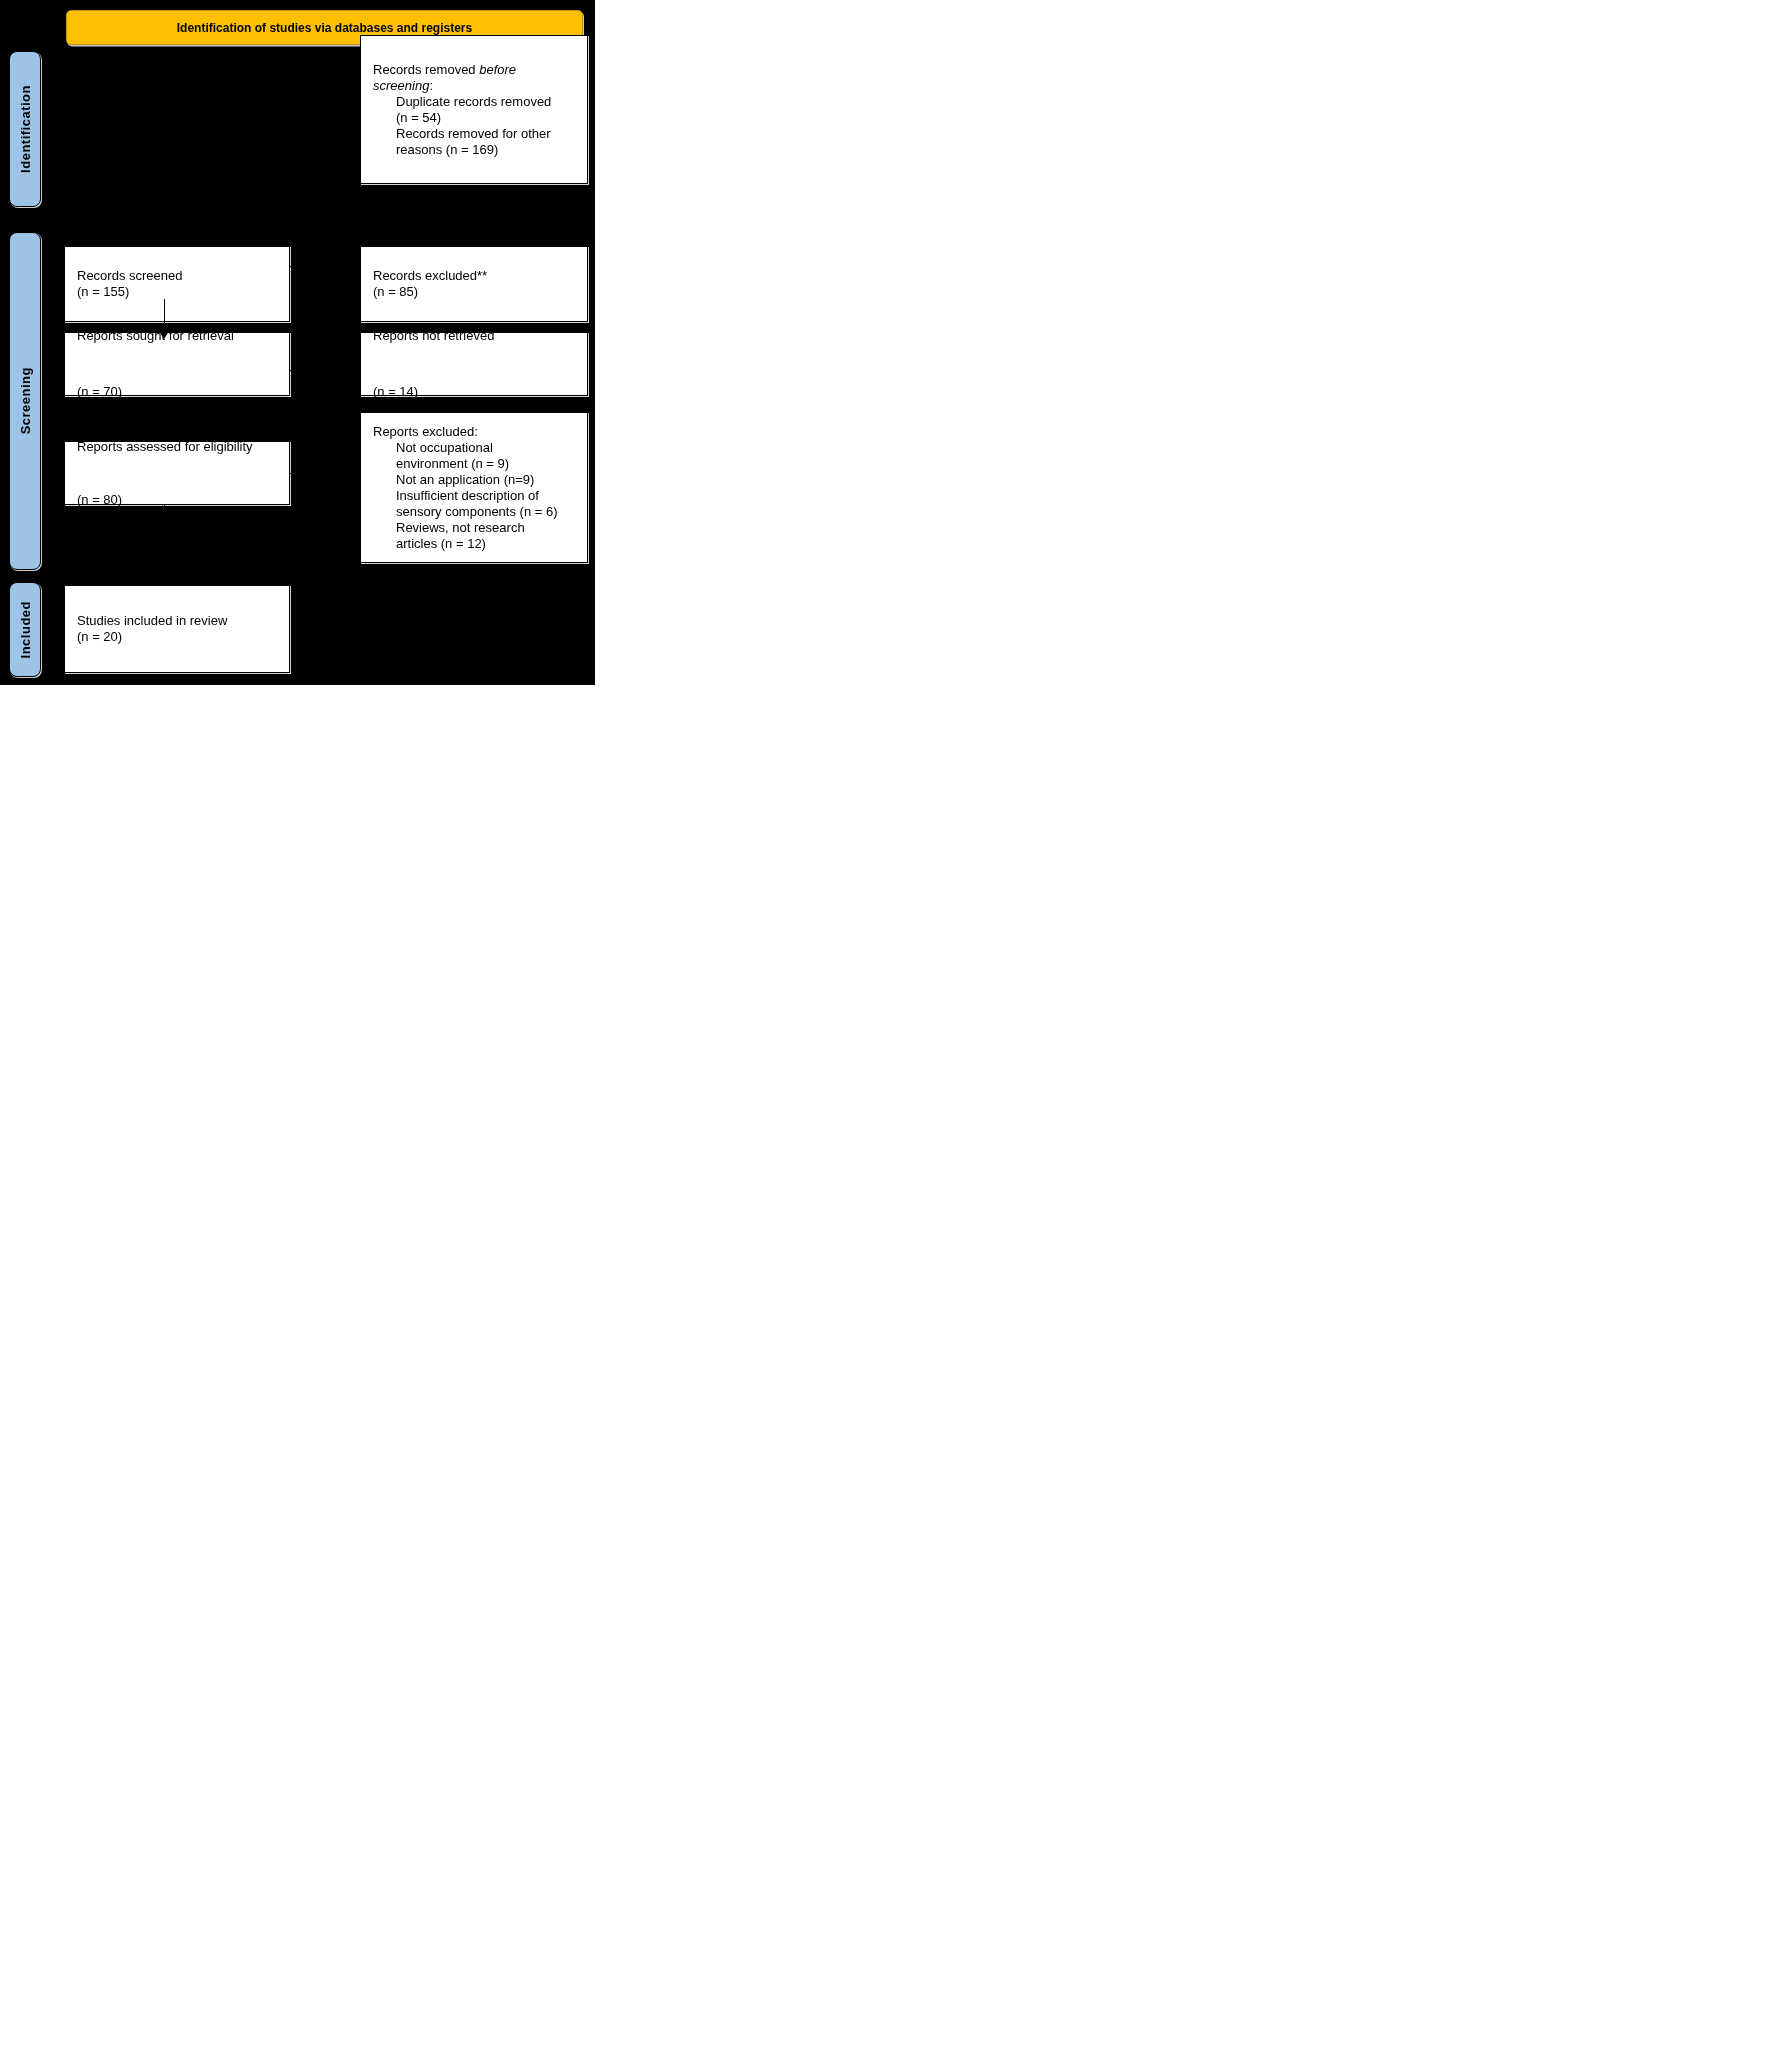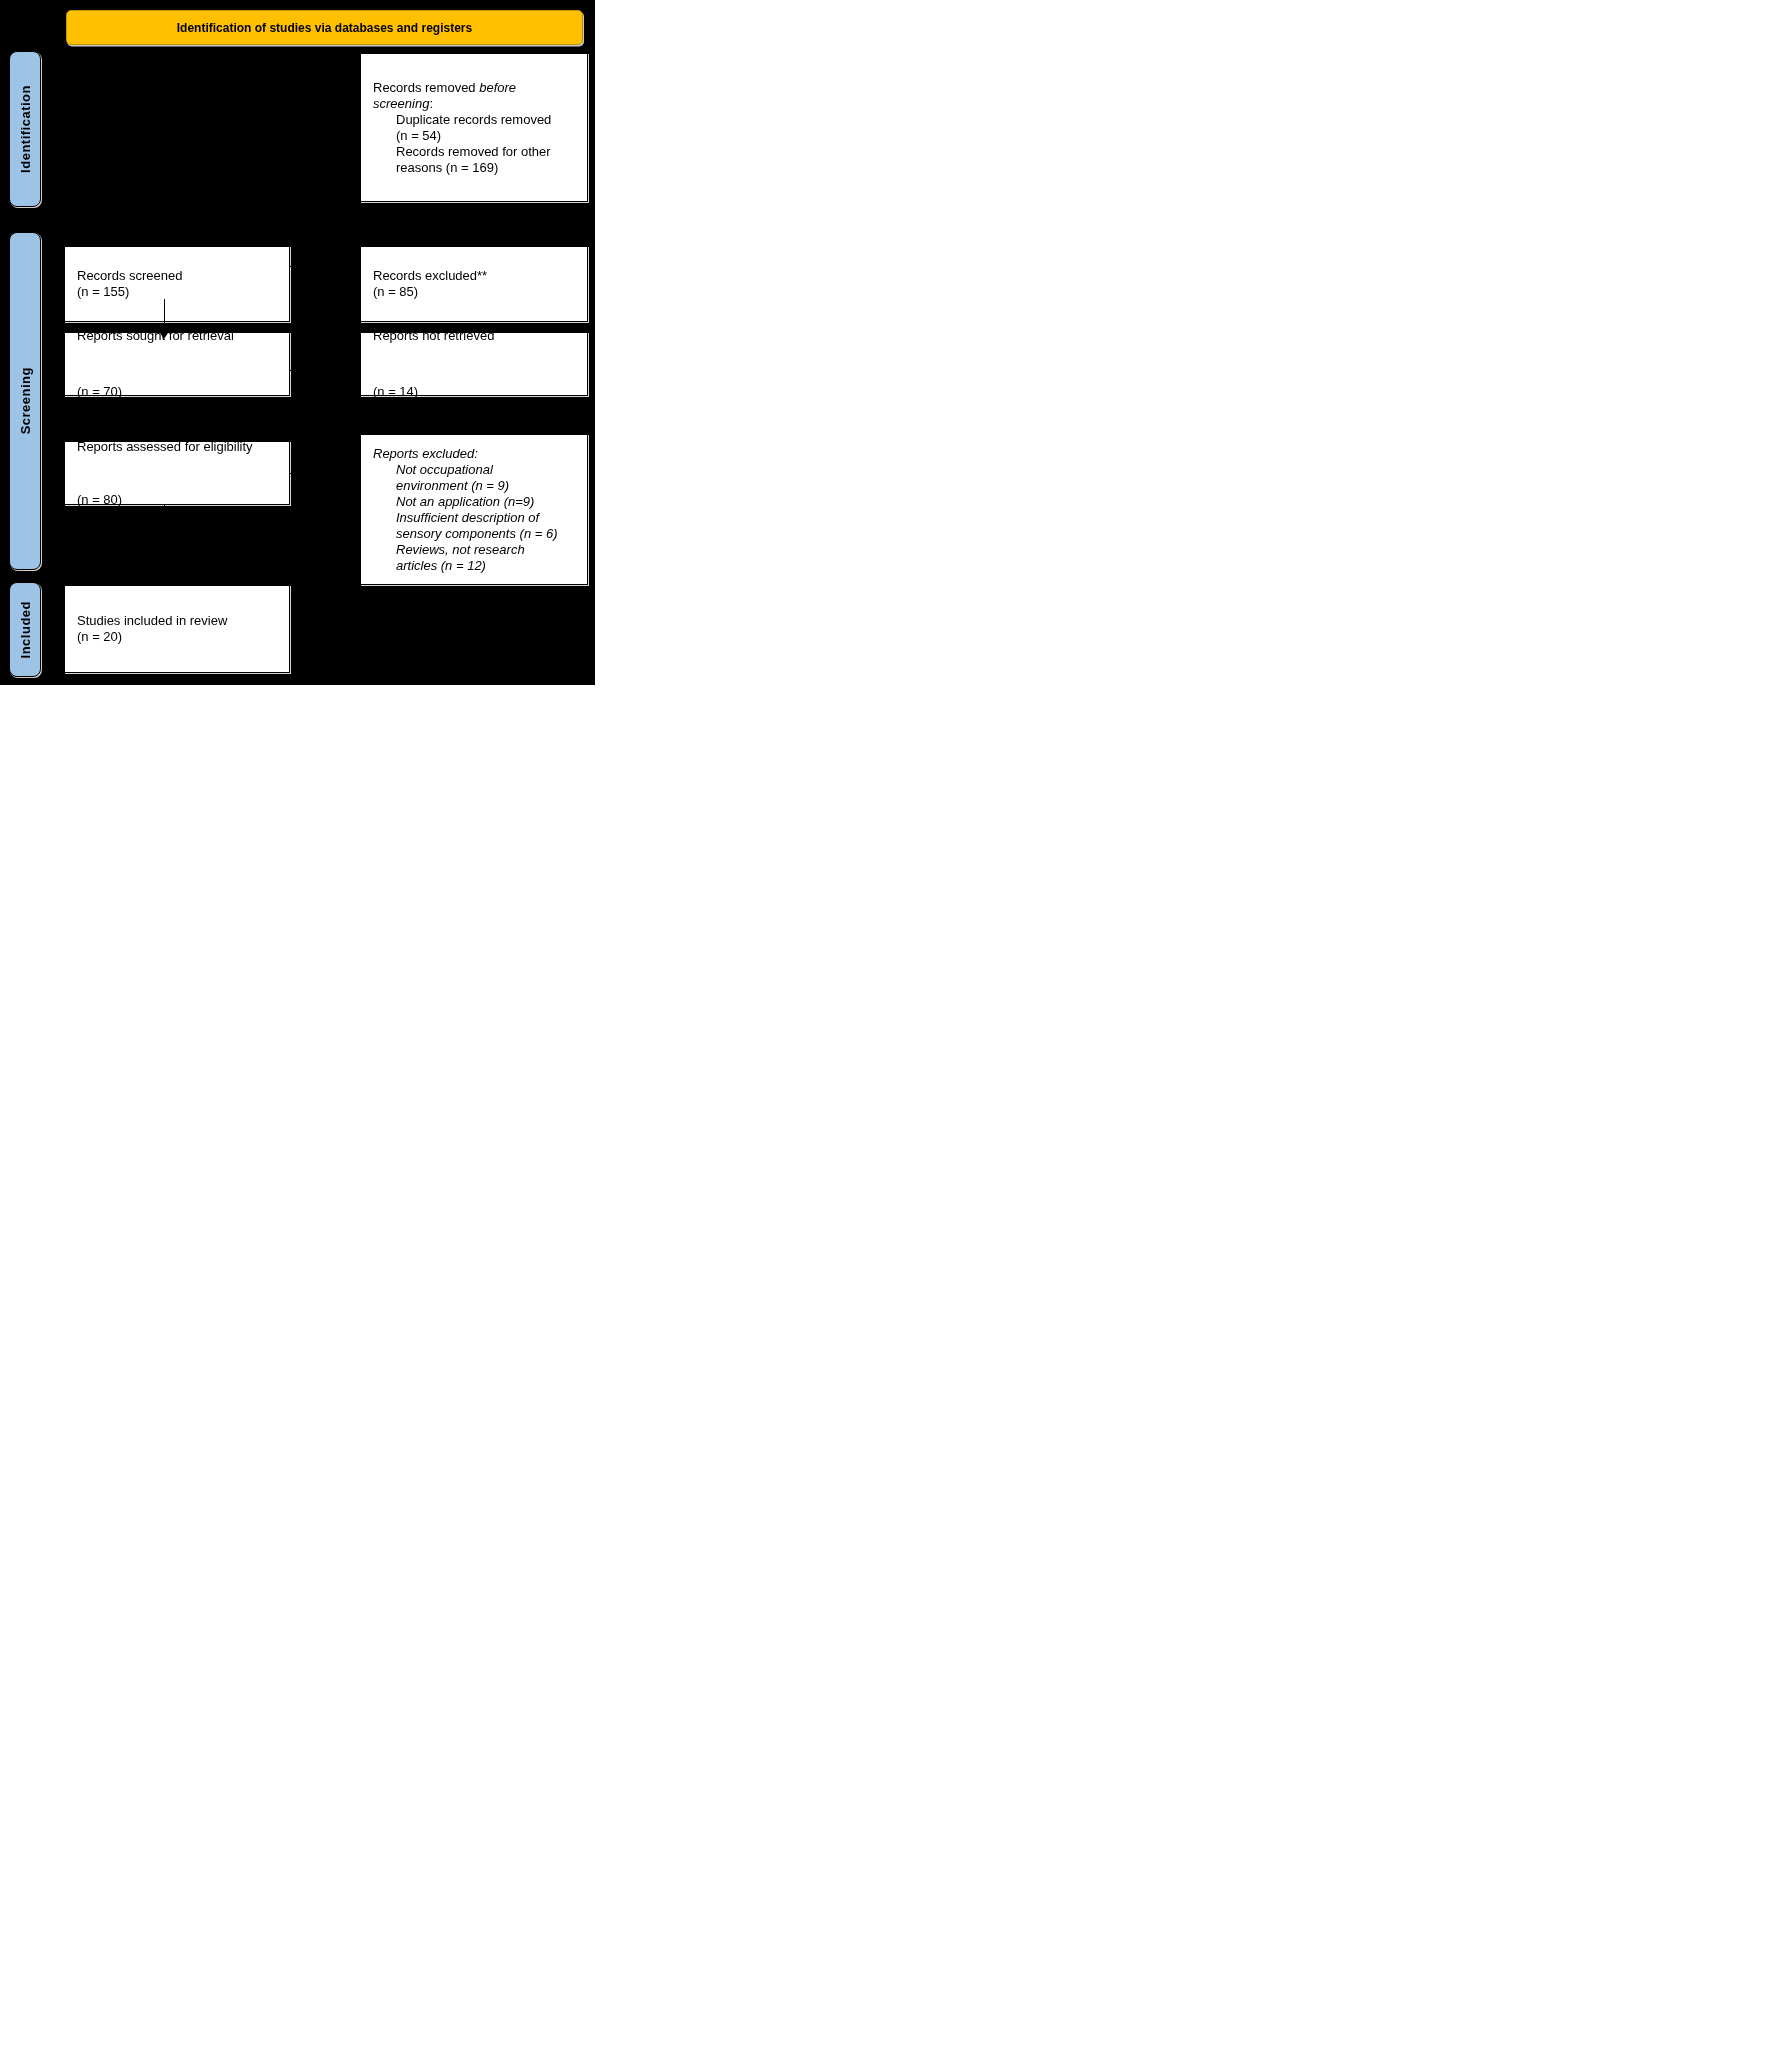--- a/index.html
+++ b/index.html
@@ -67,25 +67,25 @@
     display: flex;
     flex-direction: column;
     justify-content: center;
     padding: 3px 4px 3px 12px;
     font-size: 13px;
     line-height: 16px;
     box-shadow: 1px 1px 0 #d6d6d6;
   }
   .col-left  { left: 64px; width: 226px; }
   .col-right { left: 360px; width: 228px; }
-  .box-r1  { top: 53px;  height: 149px; }
+  .box-r1  { top: 35px;  height: 149px; }
   .box-r2  { top: 246px;  height: 76px; }
   .box-r3  { top: 332px;  height: 64px; gap: 40px; }
   .box-r4l { top: 441px;  height: 64px; gap: 37px; }
-  .box-r4r { top: 434px;  height: 151px; font-style: italic; }
+  .box-r4r { top: 412px;  height: 151px; }
   .box-r5  { top: 585px; height: 88px; }
 
   .line { white-space: nowrap; }
   .line.ind { padding-left: 23px; }
   .line em { font-style: italic; }
 
   .vline {
     position: absolute;
     width: 1px;
     background: #000000;

